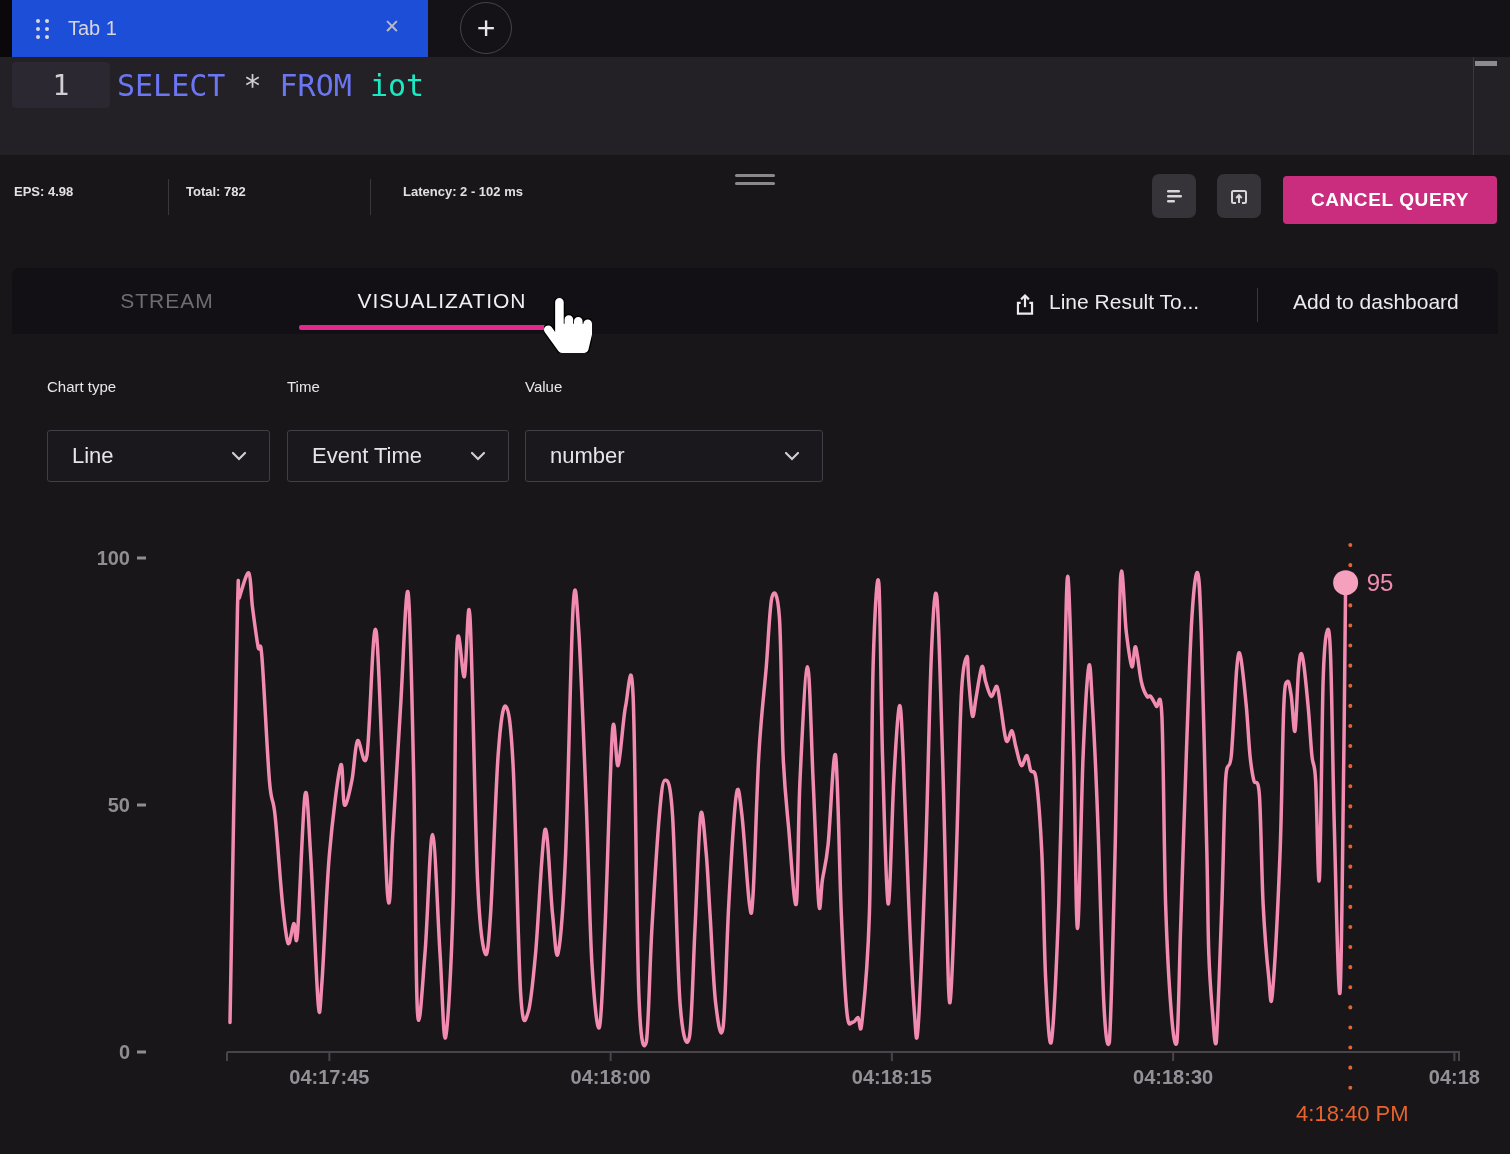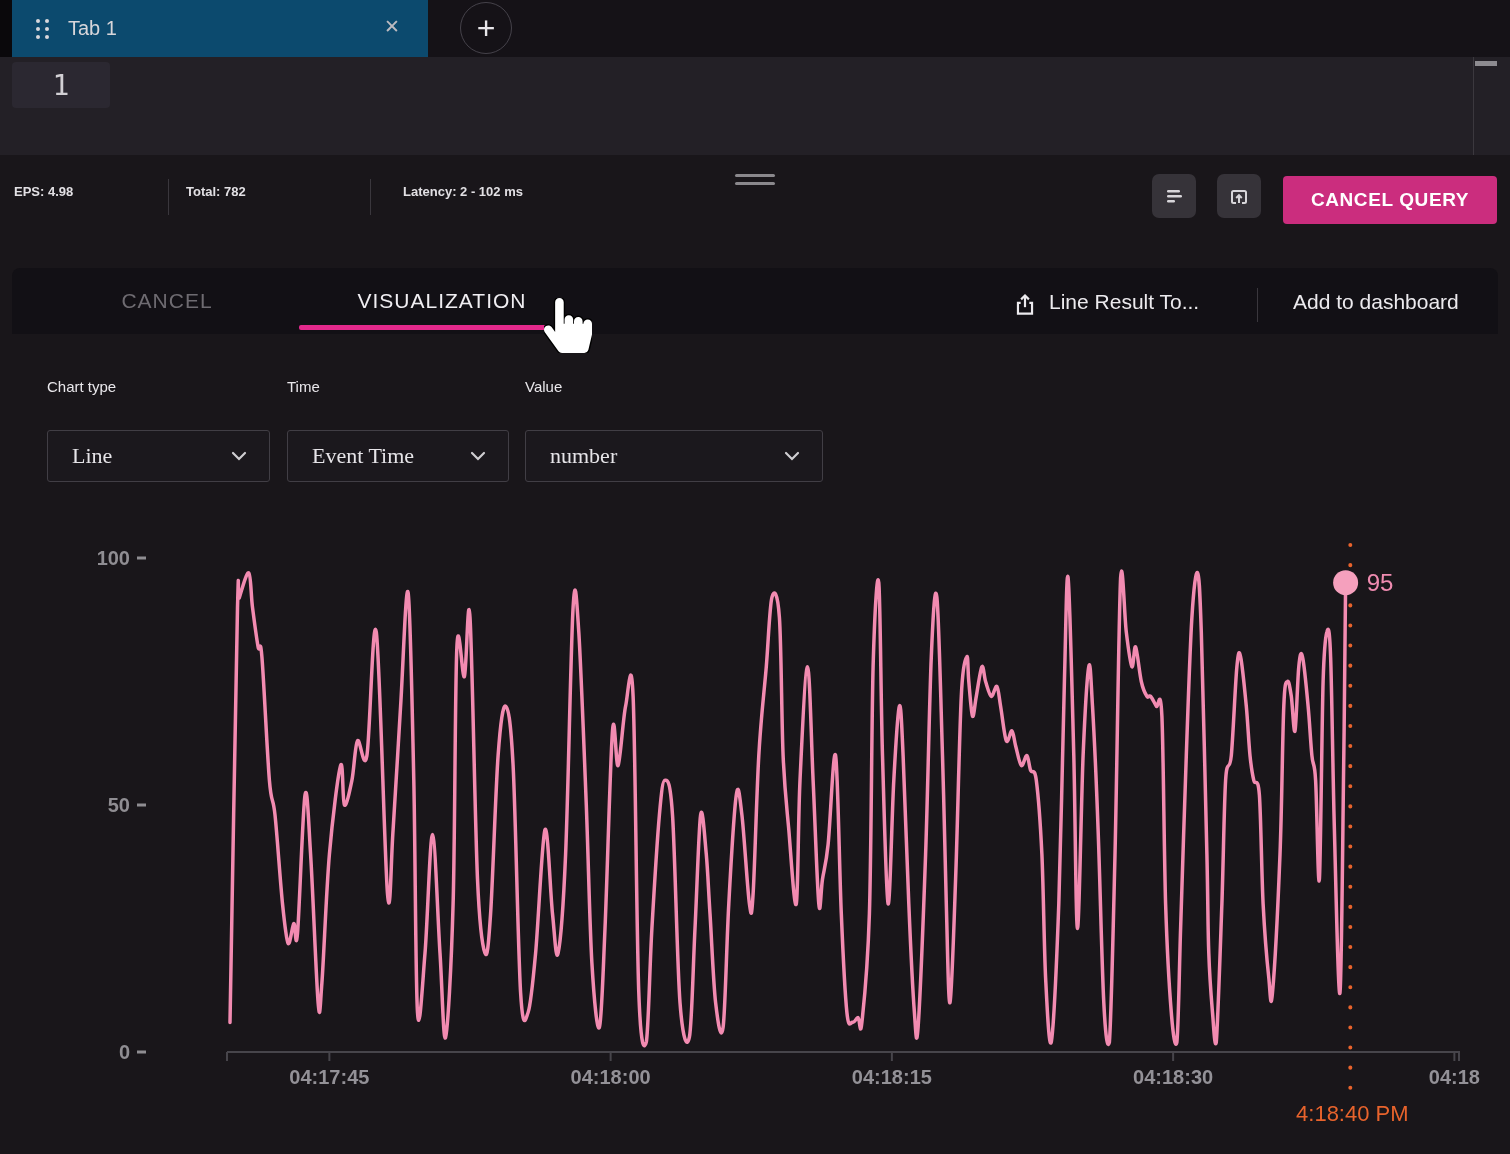--- a/index.html
+++ b/index.html
@@ -3,21 +3,21 @@
 <meta charset="utf-8">
 <style>
   html,body{margin:0;padding:0;background:#19161a;}
   body{position:relative;width:1510px;height:1154px;overflow:hidden;
        font-family:"Liberation Sans",sans-serif;color:#e8e6ea;}
   .abs{position:absolute;}
 
   
   .tabbar{left:0;top:0;width:1510px;height:57px;background:#151217;}
   .tabbar-leftstrip{left:0;top:0;width:12px;height:57px;background:#0a080b;}
-  .tab-active{left:12px;top:0;width:416px;height:57px;background:#0c4a6e;display:flex;align-items:center;}
+  .tab-active{left:12px;top:0;width:416px;height:57px;background:#1d4ed8;display:flex;align-items:center;}
   .dots{display:grid;grid-template-columns:5px 5px;grid-gap:4px;margin-left:24px;}
   .dots i{width:4px;height:4px;border-radius:50%;background:#d9d7db;}
   .tab-title{margin-left:18px;font-size:20px;color:#d8d6da;}
   .tab-close{position:absolute;right:22px;top:13px;width:28px;height:28px;line-height:28px;
              text-align:center;font-size:19px;color:#bdbbc0;cursor:pointer;}
   .newtab{left:460px;top:2px;width:50px;height:50px;border:1.5px solid #45424a;border-radius:50%;
           color:#e8e6ea;font-size:32px;font-weight:300;display:flex;align-items:center;justify-content:center;}
 
   
   .editor{left:0;top:57px;width:1510px;height:98px;background:#232026;}
@@ -45,21 +45,21 @@
   .rtab{top:21px;font-size:21px;letter-spacing:1px;}
   .rtab.inactive{color:#6e6b71;}
   .rtab.active{color:#f0eef2;}
   .underline{left:287px;top:57px;width:247px;height:5px;background:#e3298c;border-radius:2px;}
   .striptext{top:22px;font-size:21px;color:#eceaee;}
   .strip-div{left:1245px;top:20px;width:1px;height:34px;background:#3a373d;}
 
   
   .ctl-label{top:378px;font-size:15px;color:#e9e7eb;}
   .select{top:430px;height:50px;border:1px solid #413e45;border-radius:3px;background:#1b181d;
-          display:flex;align-items:center;font-family:Liberation Serif, serif;}
+          display:flex;align-items:center;}
   .select span{margin-left:24px;font-size:22px;color:#e6e4e8;}
   .select svg{position:absolute;right:22px;top:19px;}
 
   svg text{font-family:"Liberation Sans",sans-serif;}
   .chart-svg{left:0;top:0;width:1510px;height:1154px;pointer-events:none;}
   .cursor-svg{left:544px;top:298px;pointer-events:none;}
 </style>
 </head>
 <body>
 
@@ -78,20 +78,21 @@
     <span class="tab-close">✕</span>
   </div>
   <div class="abs newtab">
     <span>+</span>
   </div>
 </div>
 
 <div class="abs editor">
   <div class="abs gutter-hl"></div>
   <div class="abs lineno">1</div>
+  <div class="abs codeline"><span class="kw">SELECT</span><span> </span><span class="op">*</span><span> </span><span class="kw">FROM</span><span> </span><span class="ident">iot</span></div>
   <div class="abs ed-sep"></div>
   <div class="abs ed-thumb"></div>
 </div>
 
 <div class="abs statusbar">
   <span class="abs stat" style="left:14px">EPS: 4.98</span>
   <span class="abs vdiv" style="left:168px"></span>
   <span class="abs stat" style="left:186px">Total: 782</span>
   <span class="abs vdiv" style="left:370px"></span>
   <span class="abs stat" style="left:403px">Latency: 2 - 102 ms</span>
@@ -112,21 +113,21 @@
       <path d="M12 19 V11.5"></path>
       <path d="M9.2 14 L12 11.2 L14.8 14"></path>
     </svg>
   </div>
   <button class="abs cancel">
     <span>CANCEL QUERY</span>
   </button>
 </div>
 
 <div class="abs strip">
-  <span class="abs rtab inactive" style="left:90px;width:130px;text-align:center">CANCEL</span>
+  <span class="abs rtab inactive" style="left:90px;width:130px;text-align:center">STREAM</span>
   <span class="abs rtab active" style="left:330px;width:200px;text-align:center">VISUALIZATION</span>
   <div class="abs underline"></div>
 
   <svg class="abs" style="left:1000px;top:24px" width="26" height="26" viewBox="0 0 24 24" fill="none" stroke="#eceaee" stroke-width="2">
     <path d="M12 14 V3.5"></path>
       <path d="M8.4 6.8 L12 3.2 L15.6 6.8"></path>
     <path d="M8 10 H5.5 V20 H18.5 V10 H16"></path>
   </svg>
   <span class="abs striptext" style="left:1037px">Line Result To...</span>
   <div class="abs strip-div"></div>

